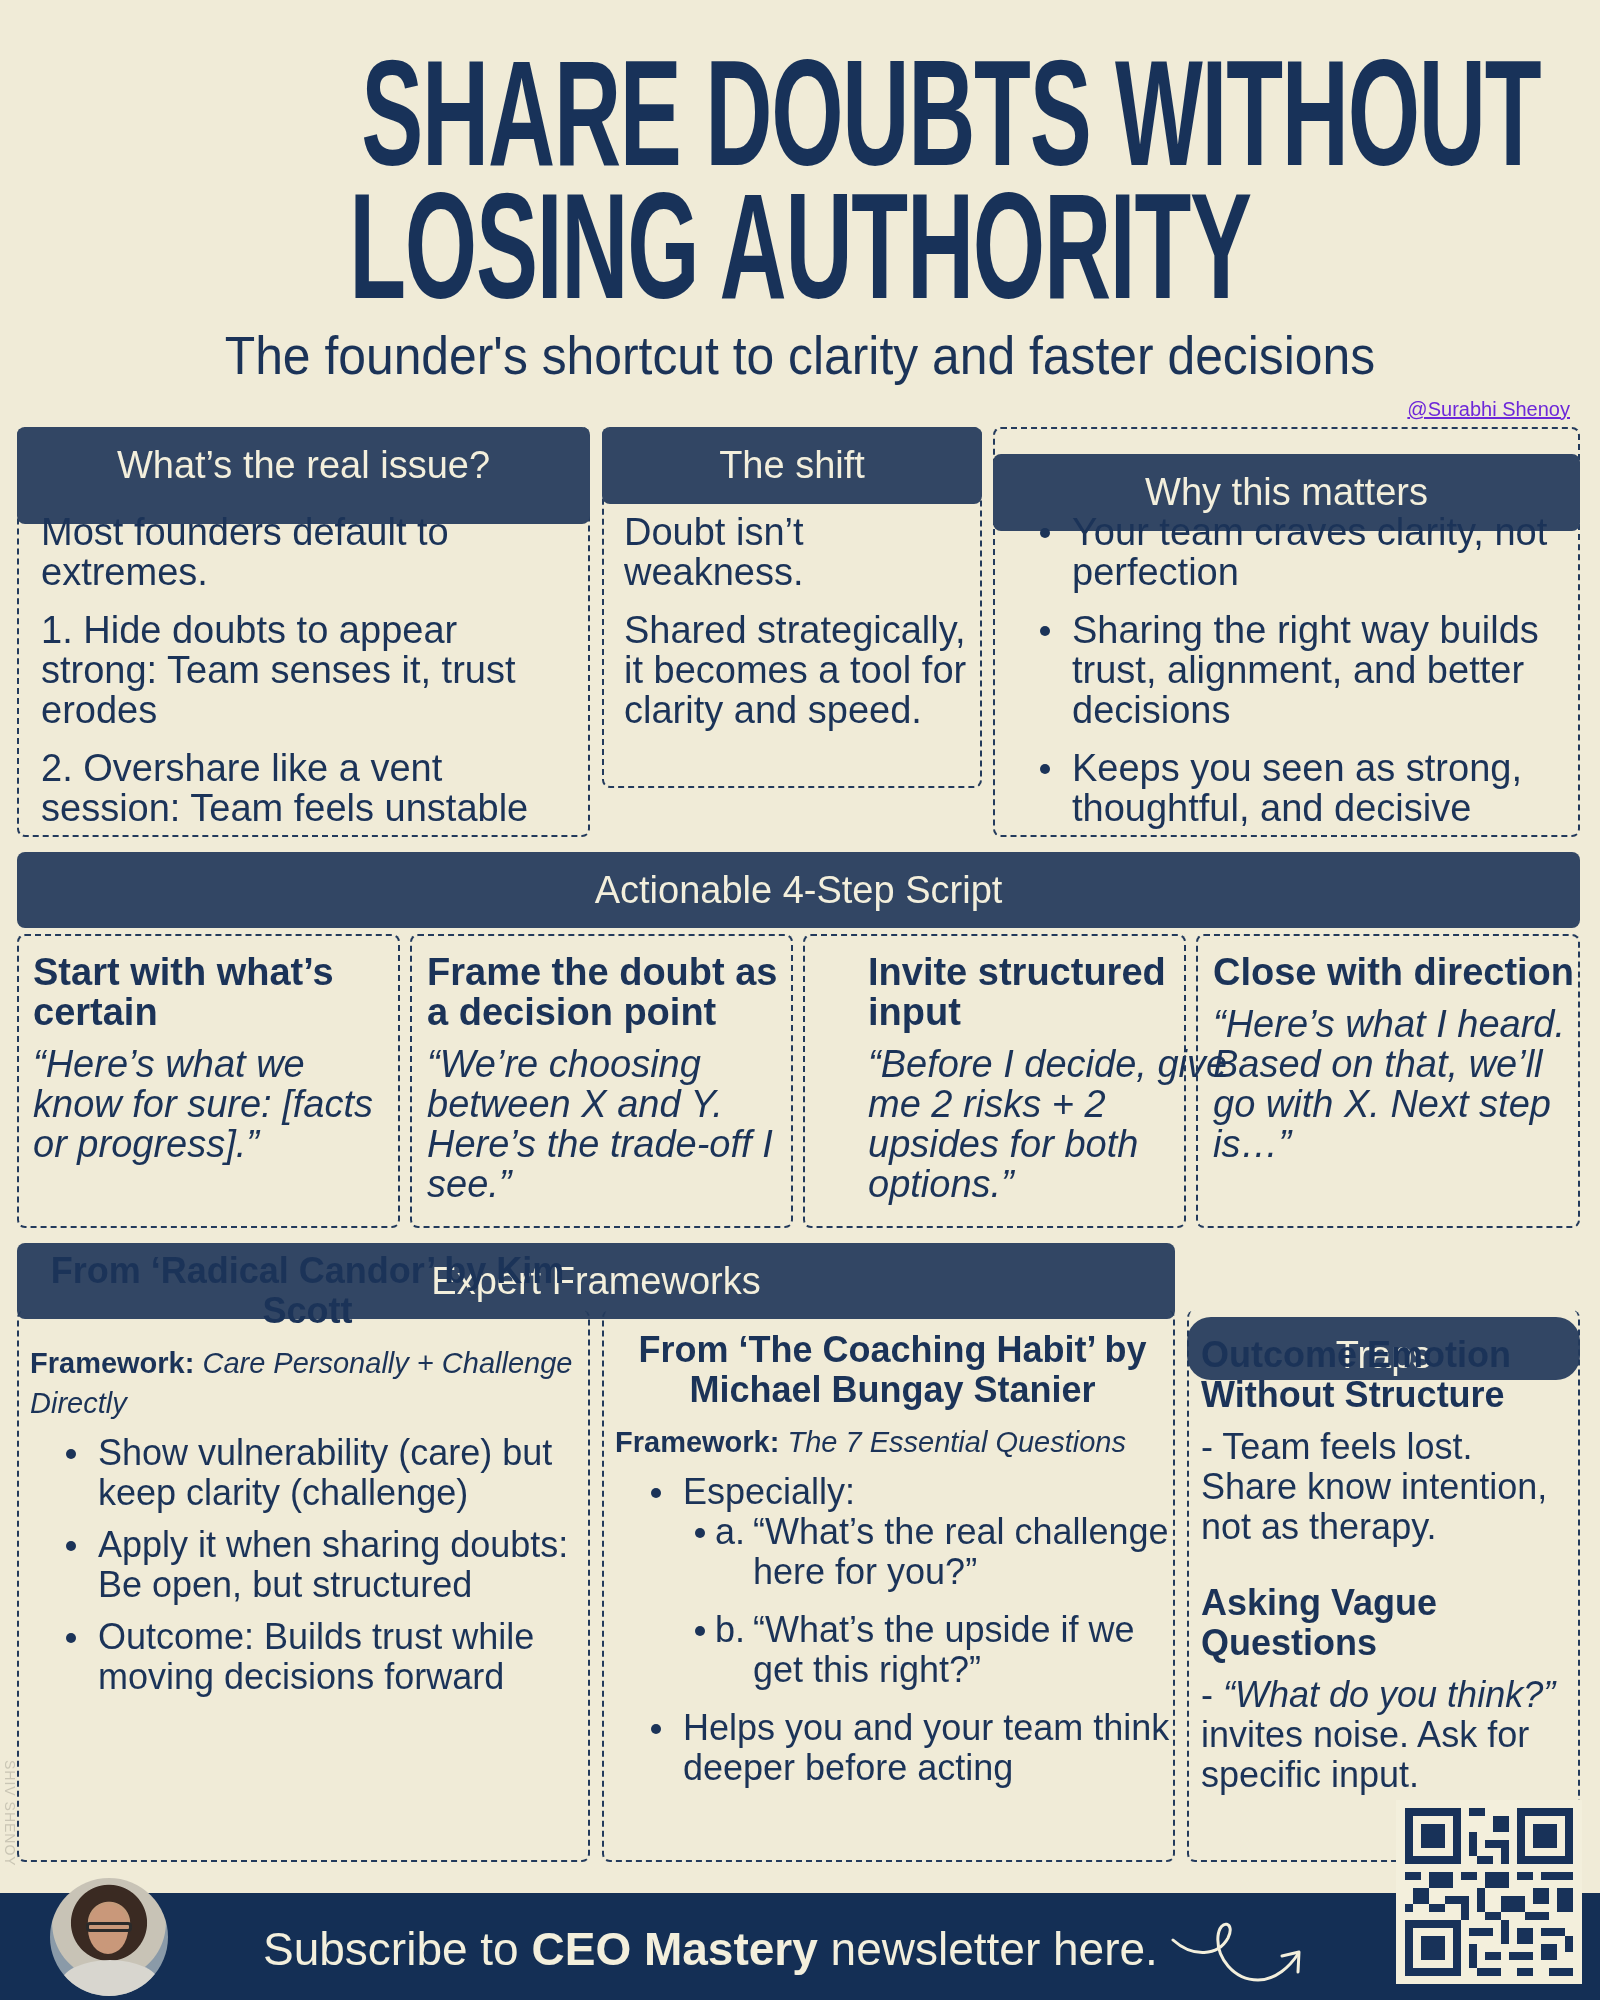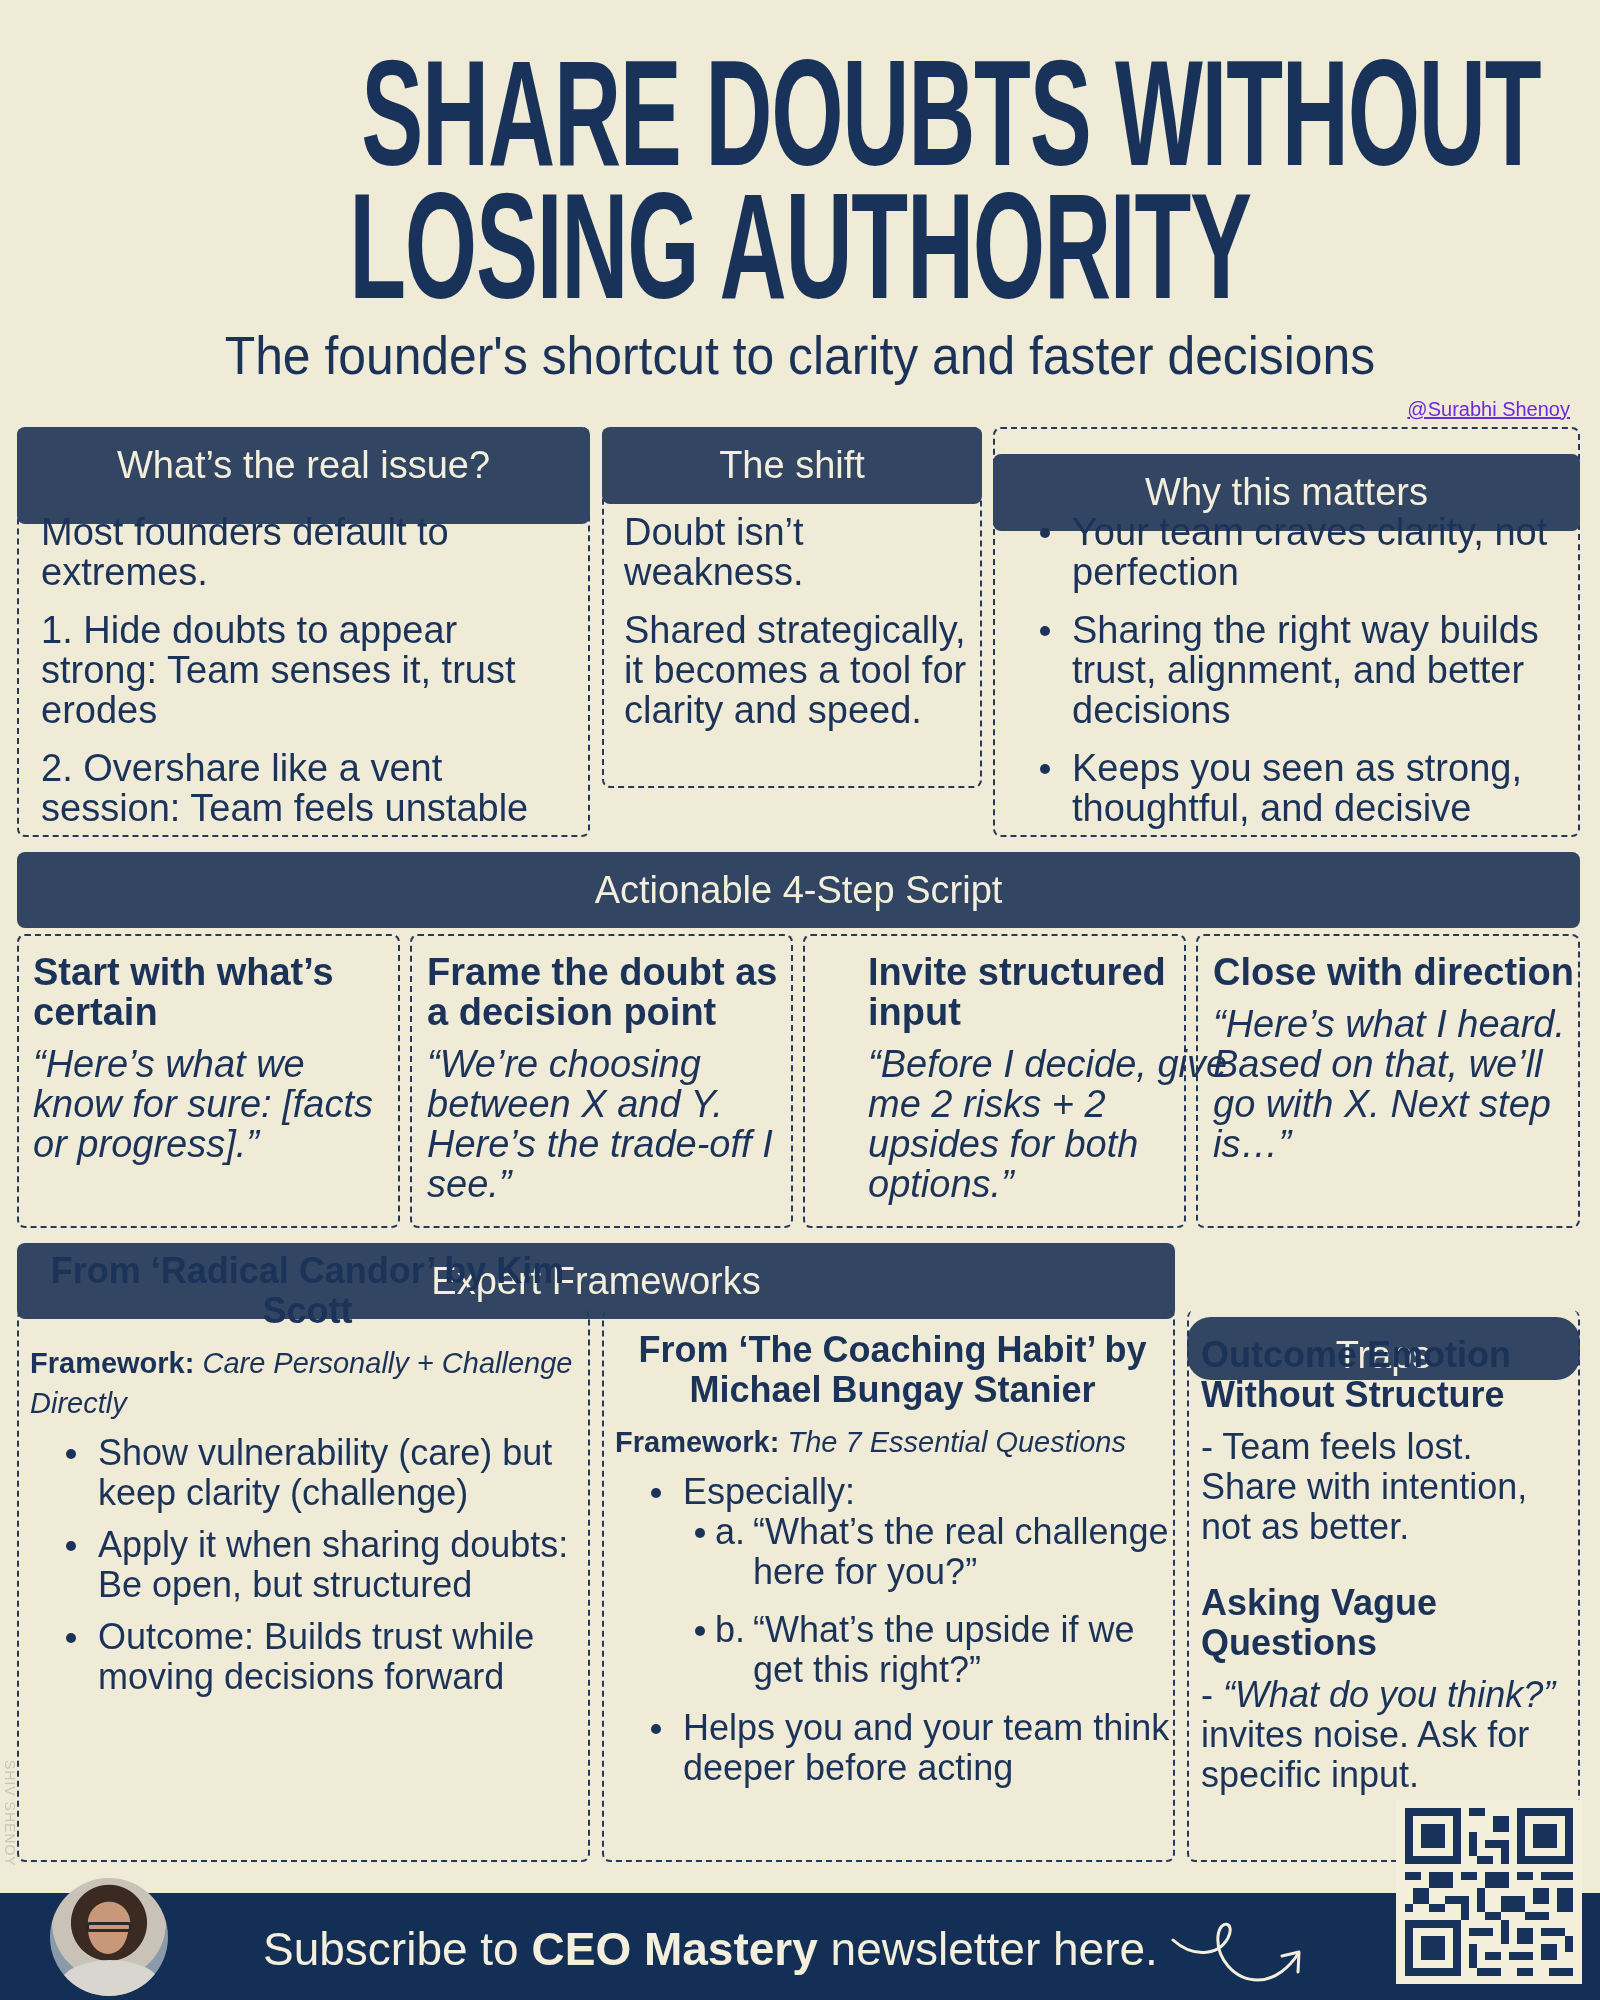--- a/index.html
+++ b/index.html
@@ -216,21 +216,21 @@
     <li style="margin-top:12px;">Helps you and your team think deeper before acting</li>
   </ul>
 </div>
 
 <div class="banner" style="left:1187px; top:1317px; width:393px; height:63px; line-height:76px;border-radius:24px;">
   <span>Traps</span>
 </div>
 <div class="card" style="left:1187px; top:1310px; width:393px; height:552px; border-top:none;"></div>
 <div class="body-text" style="left:1201px; top:1335px; width:370px;">
   <div class="trap-title">Outcome Emotion Without Structure</div>
-  <div class="trap-text">- Team feels lost. Share with intention, not as better.</div>
+  <div class="trap-text">- Team feels lost. Share know intention, not as therapy.</div>
   <div class="trap-title">Asking Vague Questions</div>
   <div class="trap-text"><span>- </span><i>“What do you think?”</i><span> invites noise. Ask for specific input.</span></div>
 </div>
 
 <div class="watermark">SHIV SHENOY</div>
 
 <div class="footer"></div>
 <div class="avatar">
   <div class="shirt"></div>
   <div class="face"></div>

